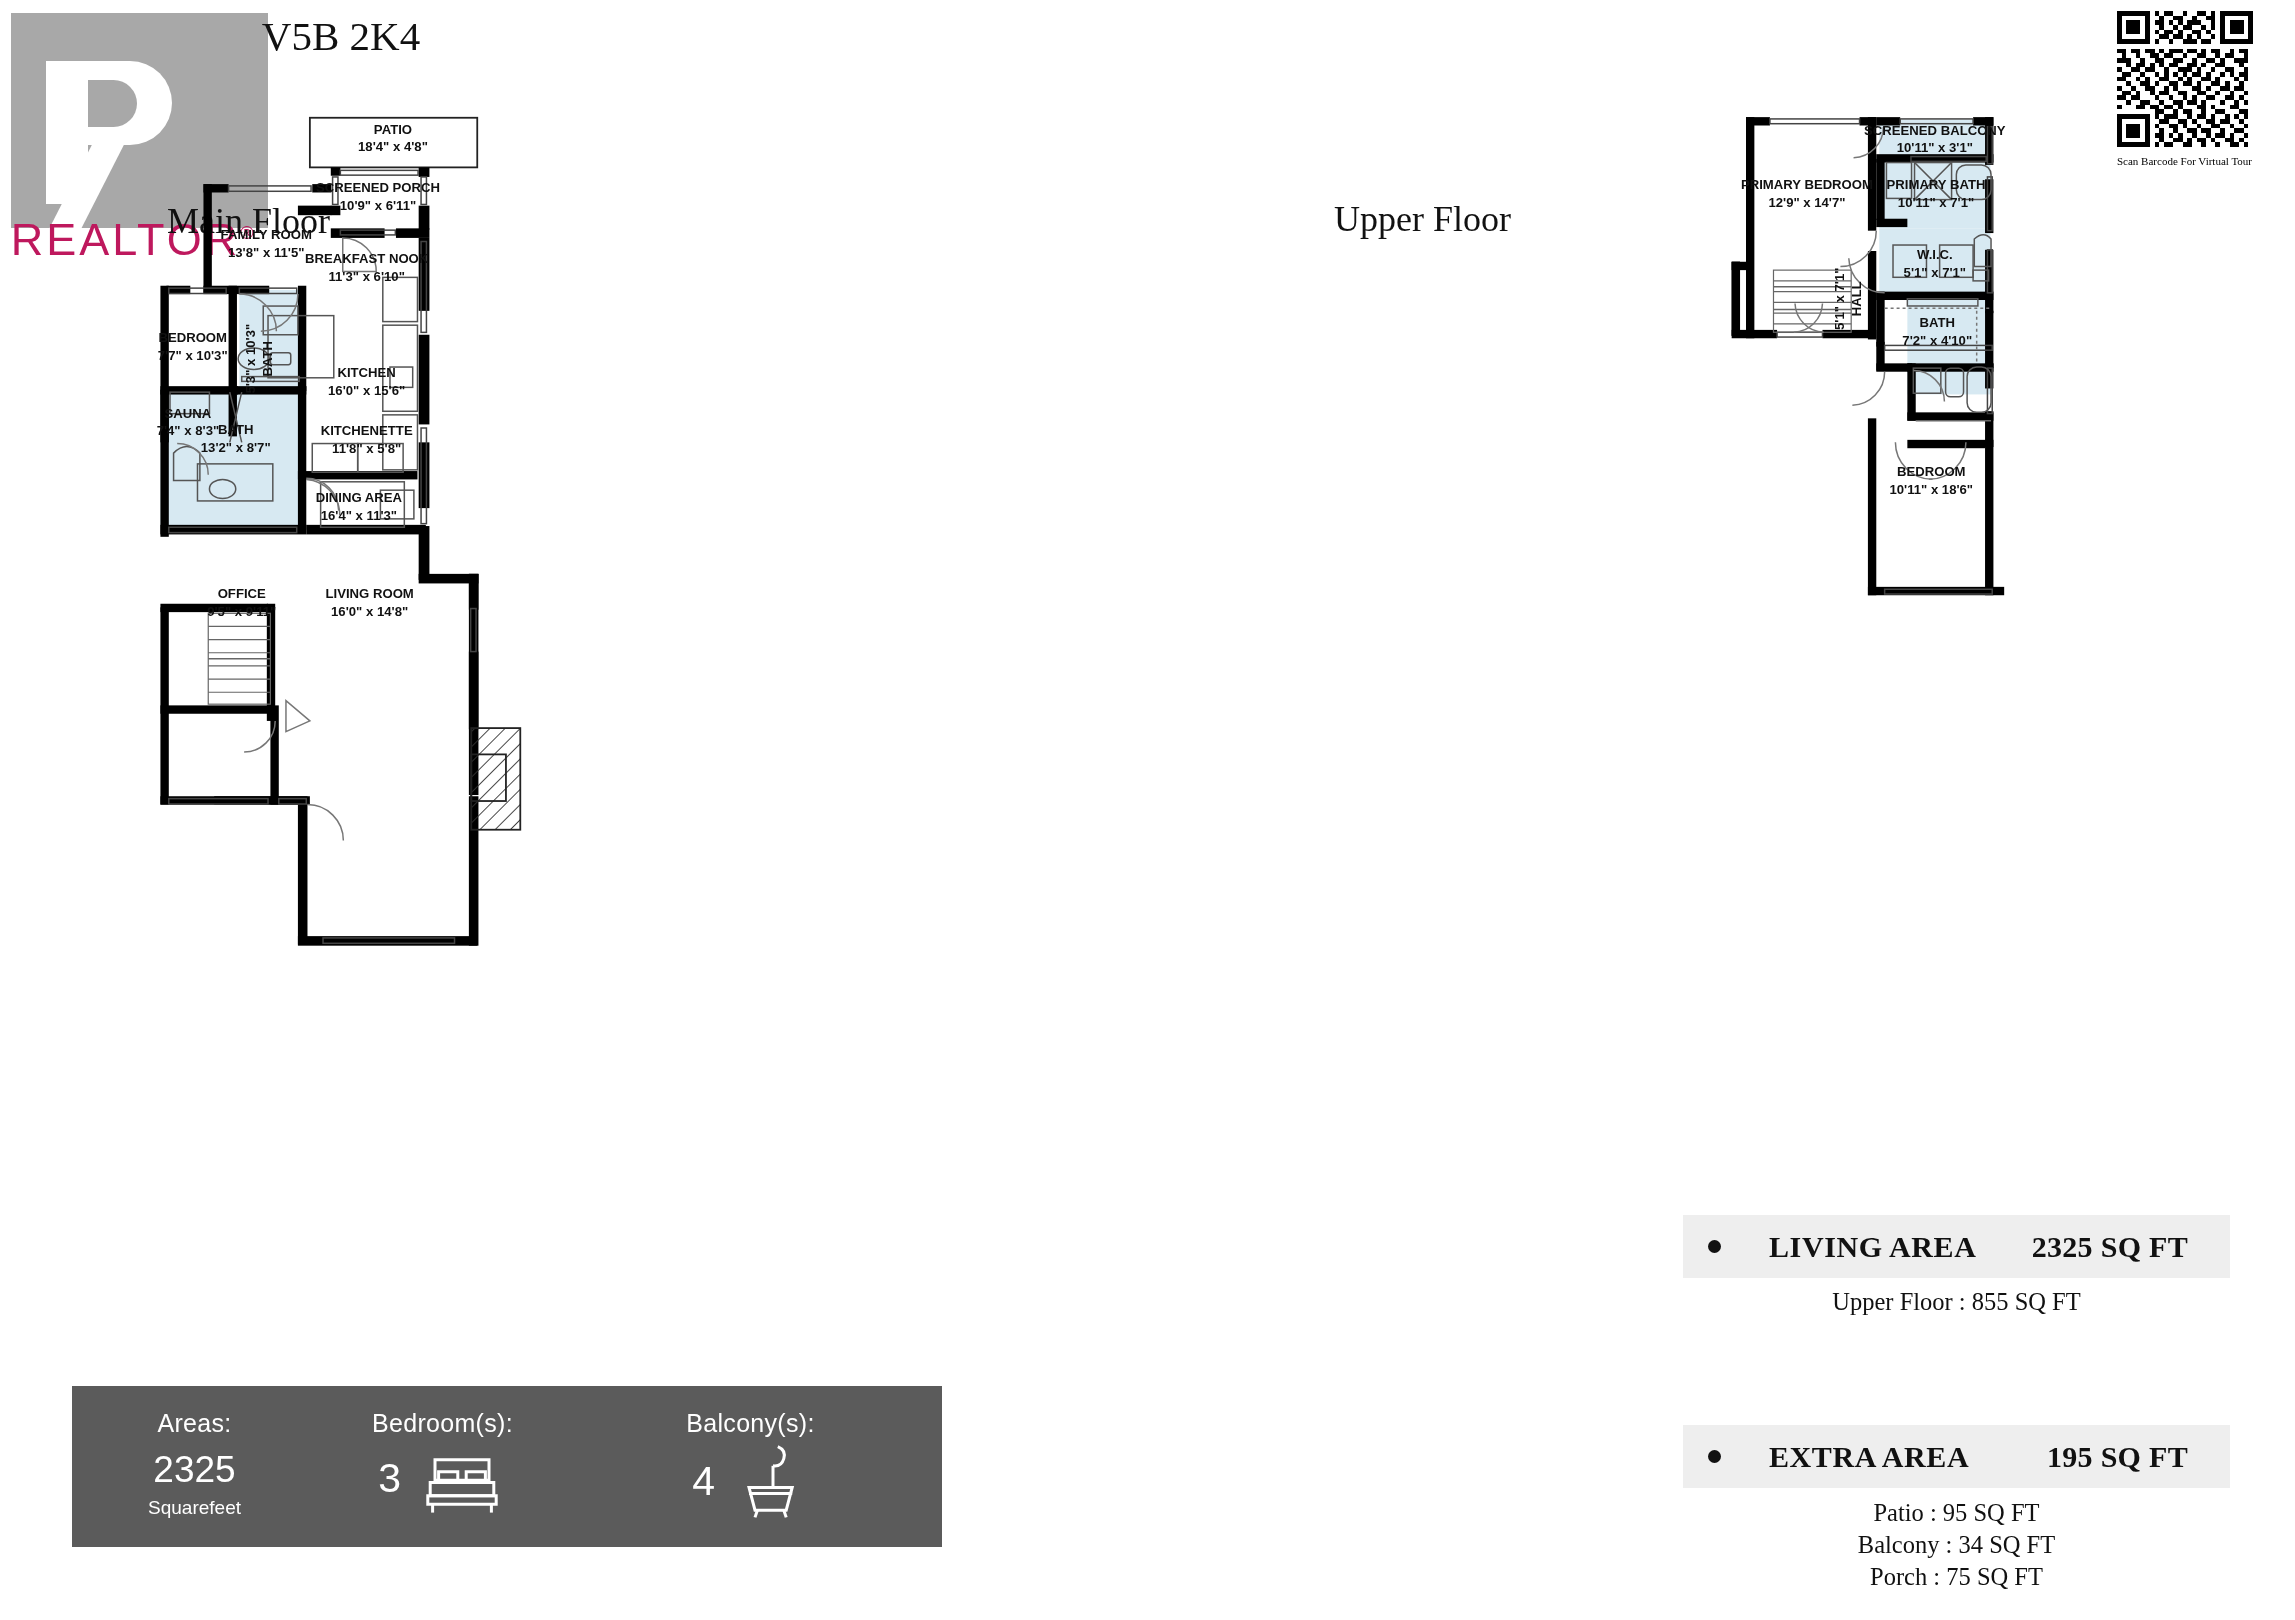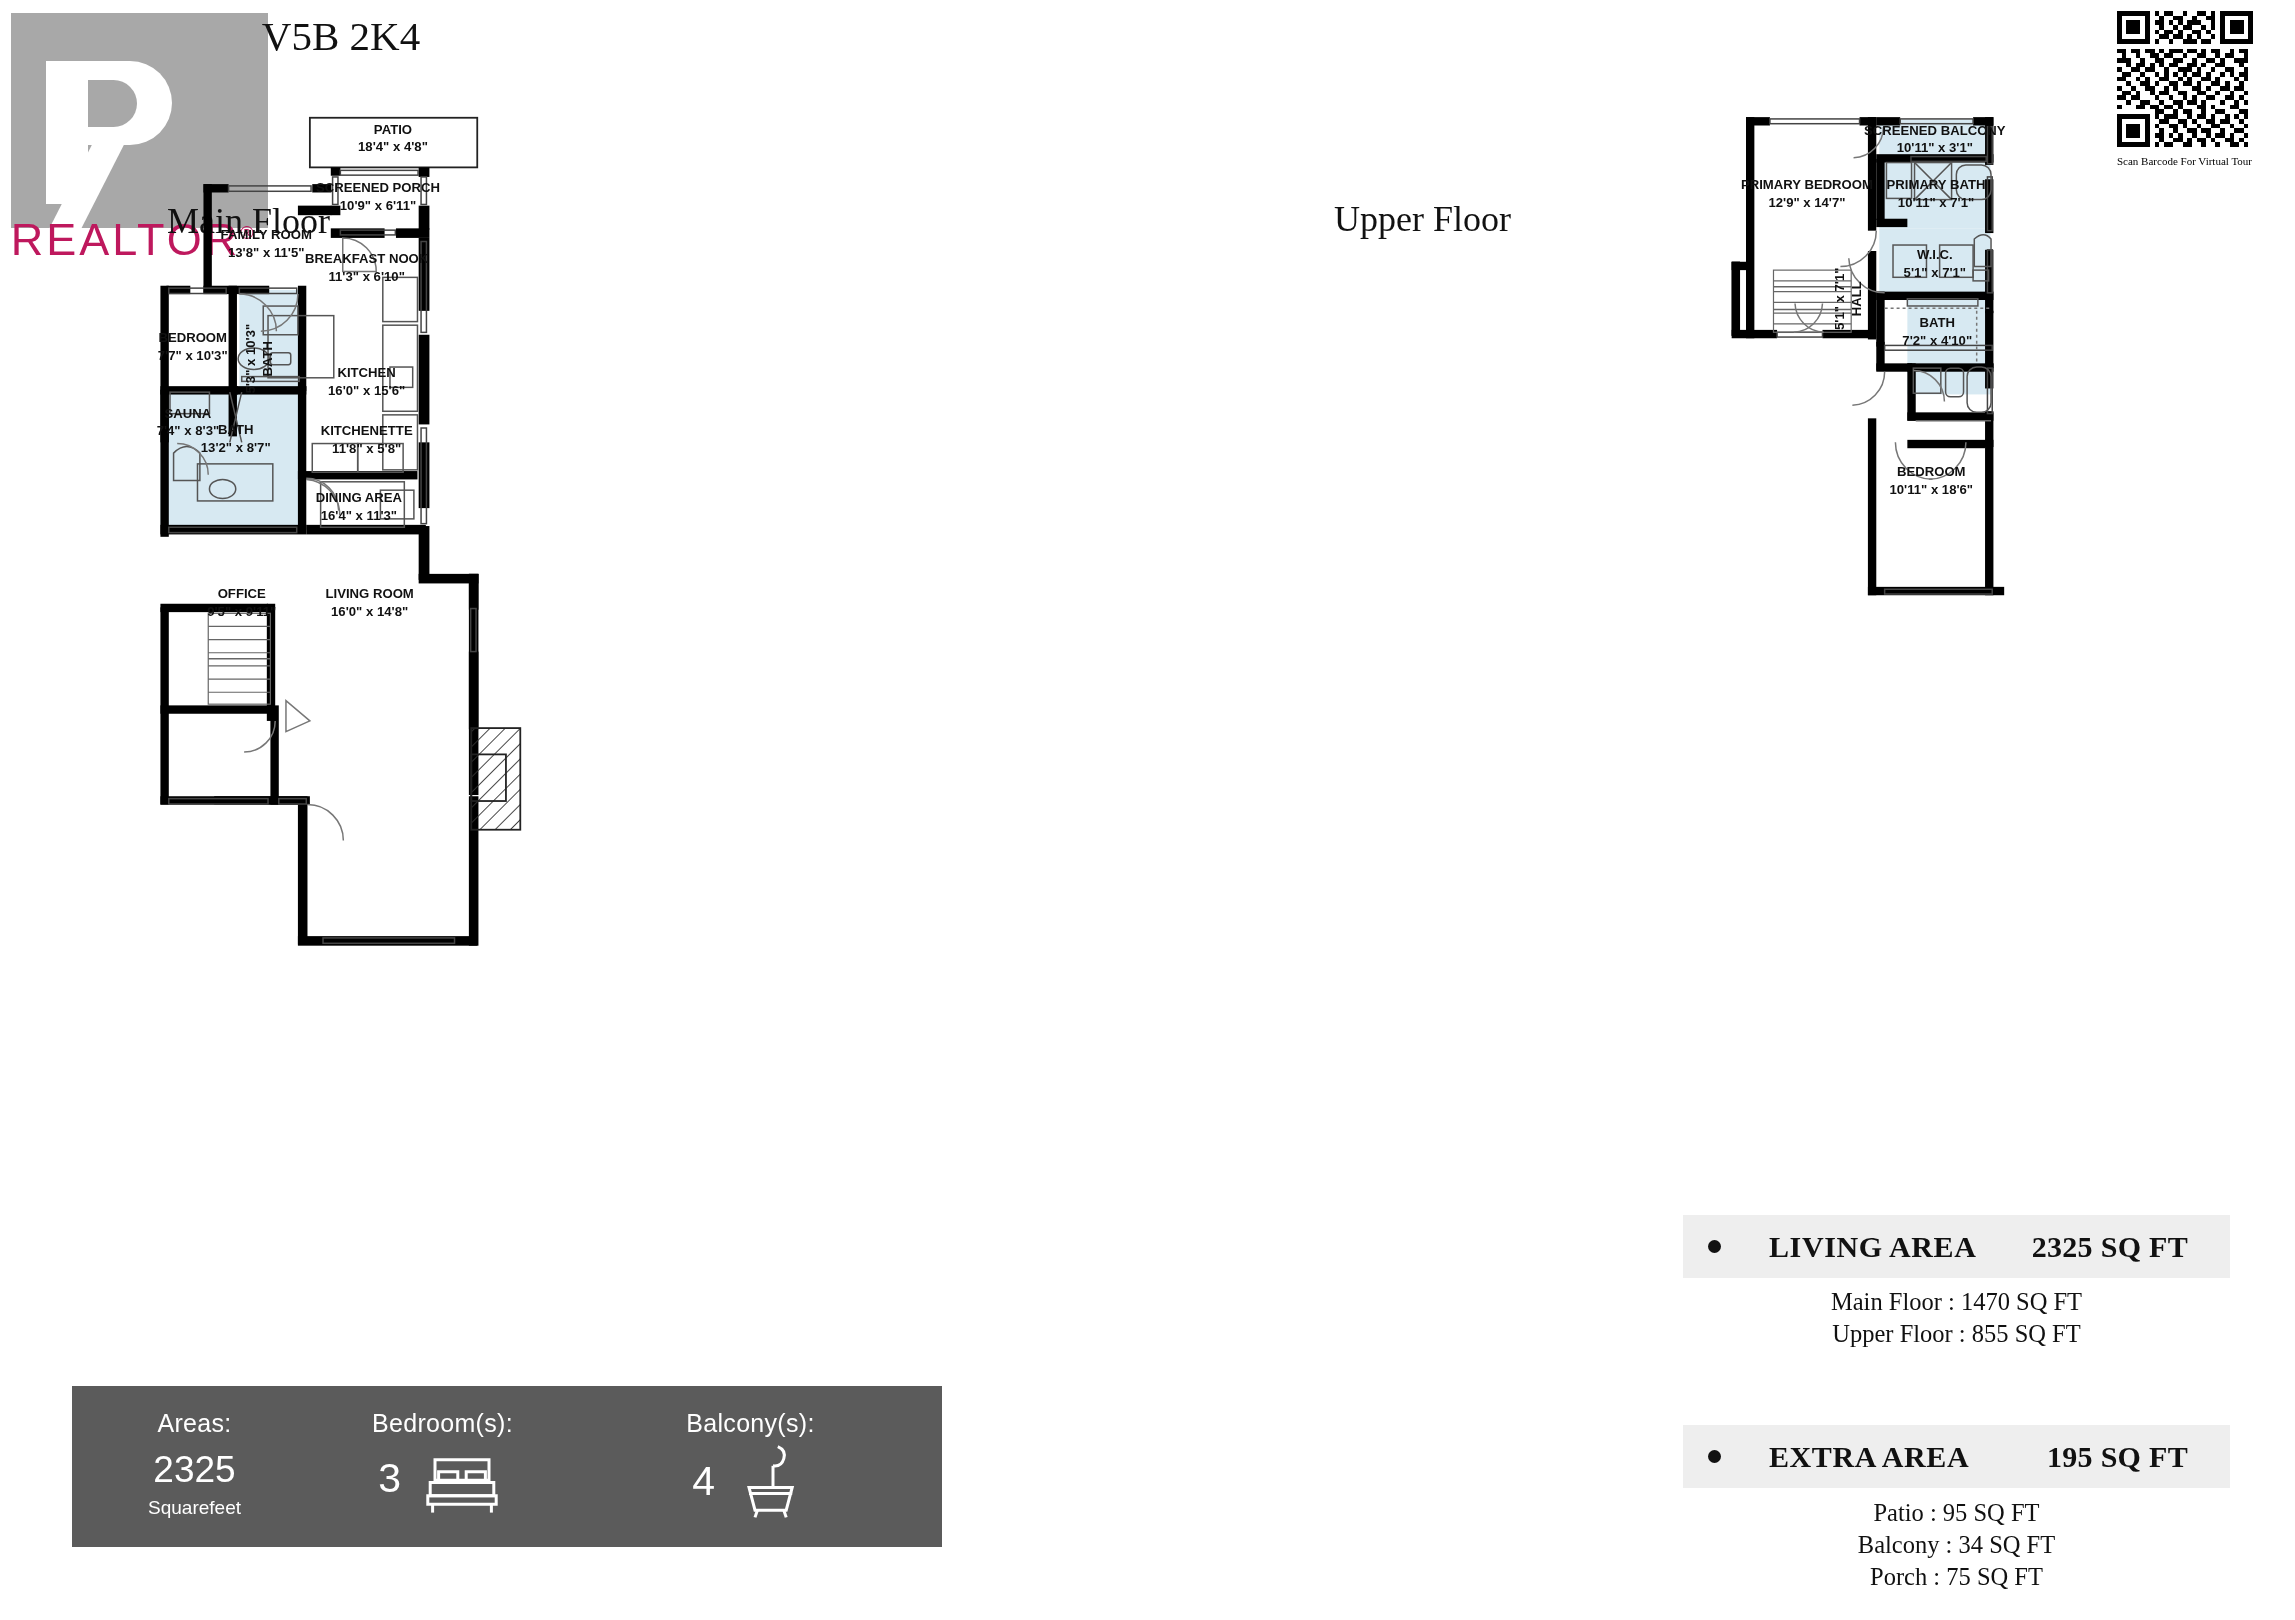--- a/index.html
+++ b/index.html
@@ -653,21 +653,20 @@
     </div>
   </div>
 </div>
 
 <div class="area-band" id="band-living">
   <span class="bullet"></span>
   <span class="lbl">LIVING AREA</span>
   <span class="val">2325 SQ FT</span>
 </div>
 <div class="area-detail" id="detail-living">
-  <div>Main Floor : 1470  SQ FT</div>
   <div>Upper Floor : 855 SQ FT</div>
 </div>
 
 <div class="area-band" id="band-extra">
   <span class="bullet"></span>
   <span class="lbl">EXTRA AREA</span>
   <span class="val">195 SQ FT</span>
 </div>
 <div class="area-detail" id="detail-extra">
   <div>Patio :  95 SQ FT</div>

